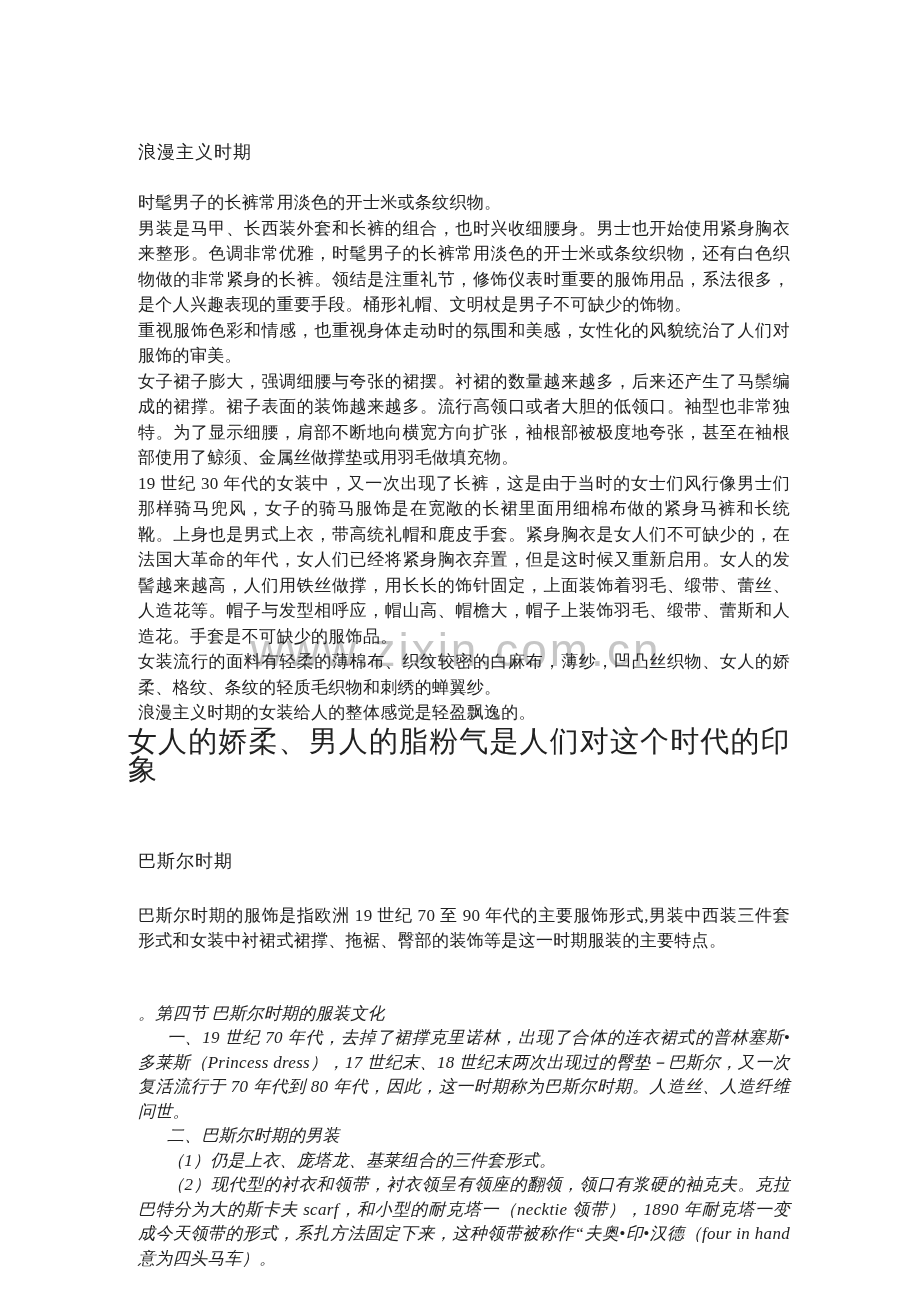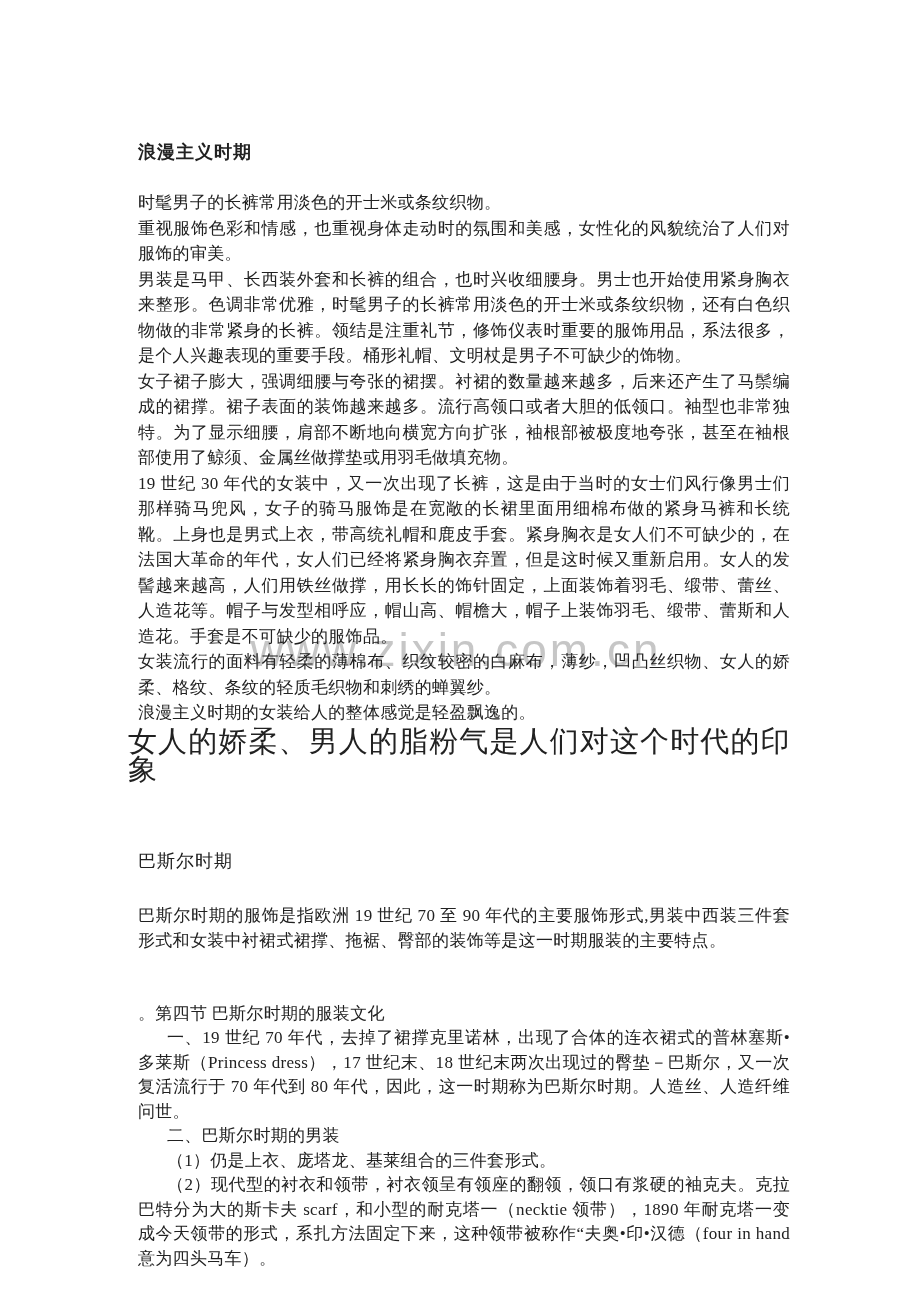--- a/index.html
+++ b/index.html
@@ -48,46 +48,47 @@
     letter-spacing: 1px;
   }
   .body {
     font-size: 17px;
     line-height: 25.5px;
     text-align: justify;
     letter-spacing: 0.3px;
   }
   .sec3 {
     line-height: 24.5px;
+    font-style: italic;
   }
   .indent {
     text-indent: 1.7em;
   }
   .emphasis {
     font-size: 29px;
     line-height: 28px;
     margin-left: -10px;
     letter-spacing: 0.5px;
   }
   
-  [data-name="section-title-romantic"] { margin-bottom: 25px; font-weight: bold; }
+  [data-name="section-title-romantic"] { margin-bottom: 25px; }
   [data-name="para-impression"]        { margin-top: 1px; }
   [data-name="section-title-bustle"]   { margin-top: 66px; margin-bottom: 29px; }
   [data-name="para-chapter-heading"]   { margin-top: 48px; }
 </style>
 </head>
 <body>
 
 <div class="page" data-name="document-page" style="background: rgb(255, 255, 255);">
   <div class="watermark" data-name="watermark" style="color: rgb(198, 198, 198);">www.zixin.com.cn</div>
   <div class="content" data-name="document-content" style="color: rgb(33, 33, 33);">
       <div class="heading" data-name="section-title-romantic">浪漫主义时期</div>
       <div class="body" data-name="para-summary">时髦男子的长裤常用淡色的开士米或条纹织物。</div>
+      <div class="body" data-name="para-menswear">男装是马甲、长西装外套和长裤的组合，也时兴收细腰身。男士也开始使用紧身胸衣来整形。色调非常优雅，时髦男子的长裤常用淡色的开士米或条纹织物，还有白色织物做的非常紧身的长裤。领结是注重礼节，修饰仪表时重要的服饰用品，系法很多，是个人兴趣表现的重要手段。桶形礼帽、文明杖是男子不可缺少的饰物。</div>
       <div class="body" data-name="para-aesthetic">重视服饰色彩和情感，也重视身体走动时的氛围和美感，女性化的风貌统治了人们对服饰的审美。</div>
-      <div class="body" data-name="para-menswear">男装是马甲、长西装外套和长裤的组合，也时兴收细腰身。男士也开始使用紧身胸衣来整形。色调非常优雅，时髦男子的长裤常用淡色的开士米或条纹织物，还有白色织物做的非常紧身的长裤。领结是注重礼节，修饰仪表时重要的服饰用品，系法很多，是个人兴趣表现的重要手段。桶形礼帽、文明杖是男子不可缺少的饰物。</div>
       <div class="body" data-name="para-womens-skirt">女子裙子膨大，强调细腰与夸张的裙摆。衬裙的数量越来越多，后来还产生了马鬃编成的裙撑。裙子表面的装饰越来越多。流行高领口或者大胆的低领口。袖型也非常独特。为了显示细腰，肩部不断地向横宽方向扩张，袖根部被极度地夸张，甚至在袖根部使用了鲸须、金属丝做撑垫或用羽毛做填充物。</div>
       <div class="body" data-name="para-1830s-womenswear">19 世纪 30 年代的女装中，又一次出现了长裤，这是由于当时的女士们风行像男士们那样骑马兜风，女子的骑马服饰是在宽敞的长裙里面用细棉布做的紧身马裤和长统靴。上身也是男式上衣，带高统礼帽和鹿皮手套。紧身胸衣是女人们不可缺少的，在法国大革命的年代，女人们已经将紧身胸衣弃置，但是这时候又重新启用。女人的发髻越来越高，人们用铁丝做撑，用长长的饰针固定，上面装饰着羽毛、缎带、蕾丝、人造花等。帽子与发型相呼应，帽山高、帽檐大，帽子上装饰羽毛、缎带、蕾斯和人造花。手套是不可缺少的服饰品。</div>
       <div class="body" data-name="para-fabrics">女装流行的面料有轻柔的薄棉布、织纹较密的白麻布，薄纱，凹凸丝织物、女人的娇柔、格纹、条纹的轻质毛织物和刺绣的蝉翼纱。</div>
       <div class="body" data-name="para-overall-feel">浪漫主义时期的女装给人的整体感觉是轻盈飘逸的。</div>
       <div class="body emphasis" data-name="para-impression">女人的娇柔、男人的脂粉气是人们对这个时代的印象</div>
       <div class="heading" data-name="section-title-bustle">巴斯尔时期</div>
       <div class="body" data-name="para-bustle-intro">巴斯尔时期的服饰是指欧洲 19 世纪 70 至 90 年代的主要服饰形式,男装中西装三件套形式和女装中衬裙式裙撑、拖裾、臀部的装饰等是这一时期服装的主要特点。</div>
       <div class="body sec3" data-name="para-chapter-heading">。第四节 巴斯尔时期的服装文化</div>
       <div class="body sec3 indent" data-name="para-item-one">一、19 世纪 70 年代，去掉了裙撑克里诺林，出现了合体的连衣裙式的普林塞斯•多莱斯（Princess dress），17 世纪末、18 世纪末两次出现过的臀垫－巴斯尔，又一次复活流行于 70 年代到 80 年代，因此，这一时期称为巴斯尔时期。人造丝、人造纤维问世。</div>
       <div class="body sec3 indent" data-name="para-item-two">二、巴斯尔时期的男装</div>

